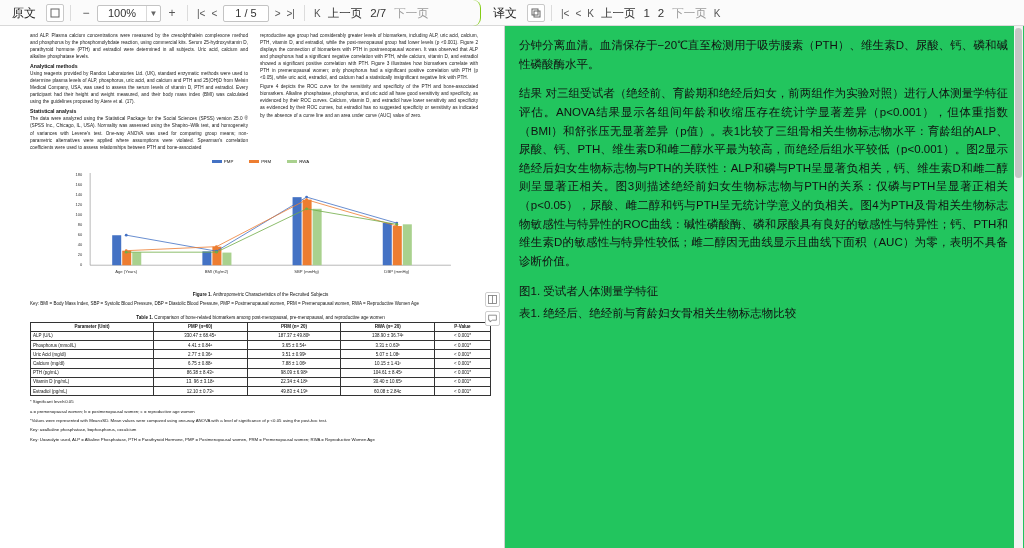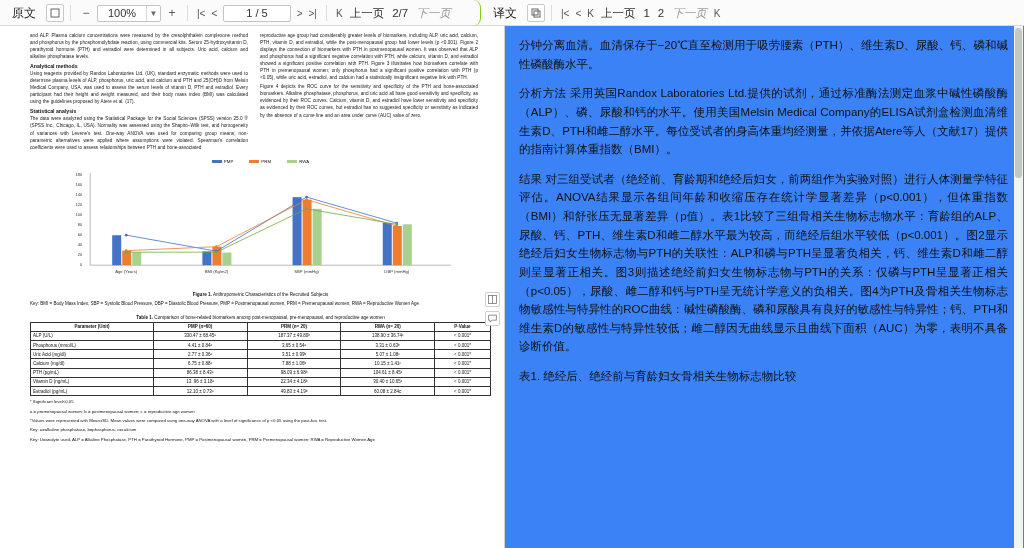--- a/index.html
+++ b/index.html
@@ -26,33 +26,33 @@
   .icn-btn.box { border:1px solid #c9c9c9; background:#fff; }
   .zoom-box {
     display:flex; align-items:center; height:17px; border:1px solid #c4c4c4; background:#fff;
     border-radius:2px; margin:0 2px;
   }
   .zoom-val { font-size:11px; color:#333; width:48px; text-align:center; }
   .zoom-caret { width:14px; text-align:center; font-size:8px; color:#666; border-left:1px solid #d9d9d9; height:100%;
                 display:flex; align-items:center; justify-content:center; }
   .pg-box {
     display:flex; align-items:center; height:17px; border:1px solid #c4c4c4; background:#fff;
-    border-radius:2px; font-size:11px; color:#333; padding:0 22px; margin:0 3px;
+    border-radius:2px; font-size:11px; color:#333; padding:0 11px; margin:0 3px;
   }
   .tb-text { font-size:11.5px; color:#333; padding:0 4px; white-space:nowrap; }
-  .tb-text.dim { color:#9a9a9a;font-style:italic; }
+  .tb-text.dim { color:#9a9a9a; }
   .mini { font-size:10px; color:#555; padding:0 3px; }
 
   
   .panes { flex:1; display:flex; min-height:0; }
   .pane-left {
     width:505px; border-right:1px solid #d0d0d0; background:#fff;
     position:relative; overflow:hidden;
   }
-  .pane-right { flex:1; background:#3b82f6; overflow:hidden; position:relative; }
+  .pane-right { flex:1; background:#22c55e; overflow:hidden; position:relative; }
 
   
   .paper { position:absolute; left:0; top:0; width:505px; height:522px; padding:6px 14px 0 30px; }
   .cols { display:flex; gap:12px; }
   .col { width:218px; }
   .h-sec { font-size:5.2px; font-weight:bold; color:#111; margin:3px 0 1px; }
   p.body {
     font-size:4.7px; line-height:1.5; color:#1a1a1a; text-align:justify; margin:0 0 2px;
     word-spacing:0.2px;
   }
@@ -322,22 +322,22 @@
           <svg width="9" height="9" viewBox="0 0 9 9">
               <path d="M0.6 1.2h7.8v5H4.2L2 8V6.2H0.6z" fill="none" stroke="#777" stroke-width="0.8"></path>
             </svg>
         </div>
       </div>
     </div>
 
     <div class="pane-right">
       <div class="trans" id="trans-body">
           <p>分钟分离血清。血清保存于−20℃直至检测用于吸劳腰素（PTH）、维生素D、尿酸、钙、磷和碱性磷酸酶水平。</p>
-          <p>分析方法 采用英国Randox Laboratories Ltd.提供的试剂，通过标准酶法测定血浆中碱性磷酸酶（ALP）、磷、尿酸和钙的水平。使用美国Melsin Medical Company的ELISA试剂盒检测血清维生素D、PTH和雌二醇水平。每位受试者的身高体重均经测量，并依据Atere等人（文献17）提供的指南计算体重指数（BMI）。</p>
           <p>结果 对三组受试者（绝经前、育龄期和绝经后妇女，前两组作为实验对照）进行人体测量学特征评估。ANOVA结果显示各组间年龄和收缩压存在统计学显著差异（p&lt;0.001），但体重指数（BMI）和舒张压无显著差异（p值）。表1比较了三组骨相关生物标志物水平：育龄组的ALP、尿酸、钙、PTH、维生素D和雌二醇水平最为较高，而绝经后组水平较低（p&lt;0.001）。图2显示绝经后妇女生物标志物与PTH的关联性：ALP和磷与PTH呈显著负相关，钙、维生素D和雌二醇则呈显著正相关。图3则描述绝经前妇女生物标志物与PTH的关系：仅磷与PTH呈显著正相关（p&lt;0.05），尿酸、雌二醇和钙与PTH呈无统计学意义的负相关。图4为PTH及骨相关生物标志物敏感性与特异性的ROC曲线：碱性磷酸酶、磷和尿酸具有良好的敏感性与特异性；钙、PTH和维生素D的敏感性与特异性较低；雌二醇因无曲线显示且曲线下面积（AUC）为零，表明不具备诊断价值。</p>
+          <p class="tight">图1. 受试者人体测量学特征</p>
           <p class="tight">表1. 绝经后、绝经前与育龄妇女骨相关生物标志物比较</p>
         </div>
       <div class="scrollbar">
         <div class="scrollthumb"></div>
       </div>
     </div>
 
   </div>
 </div>
 

